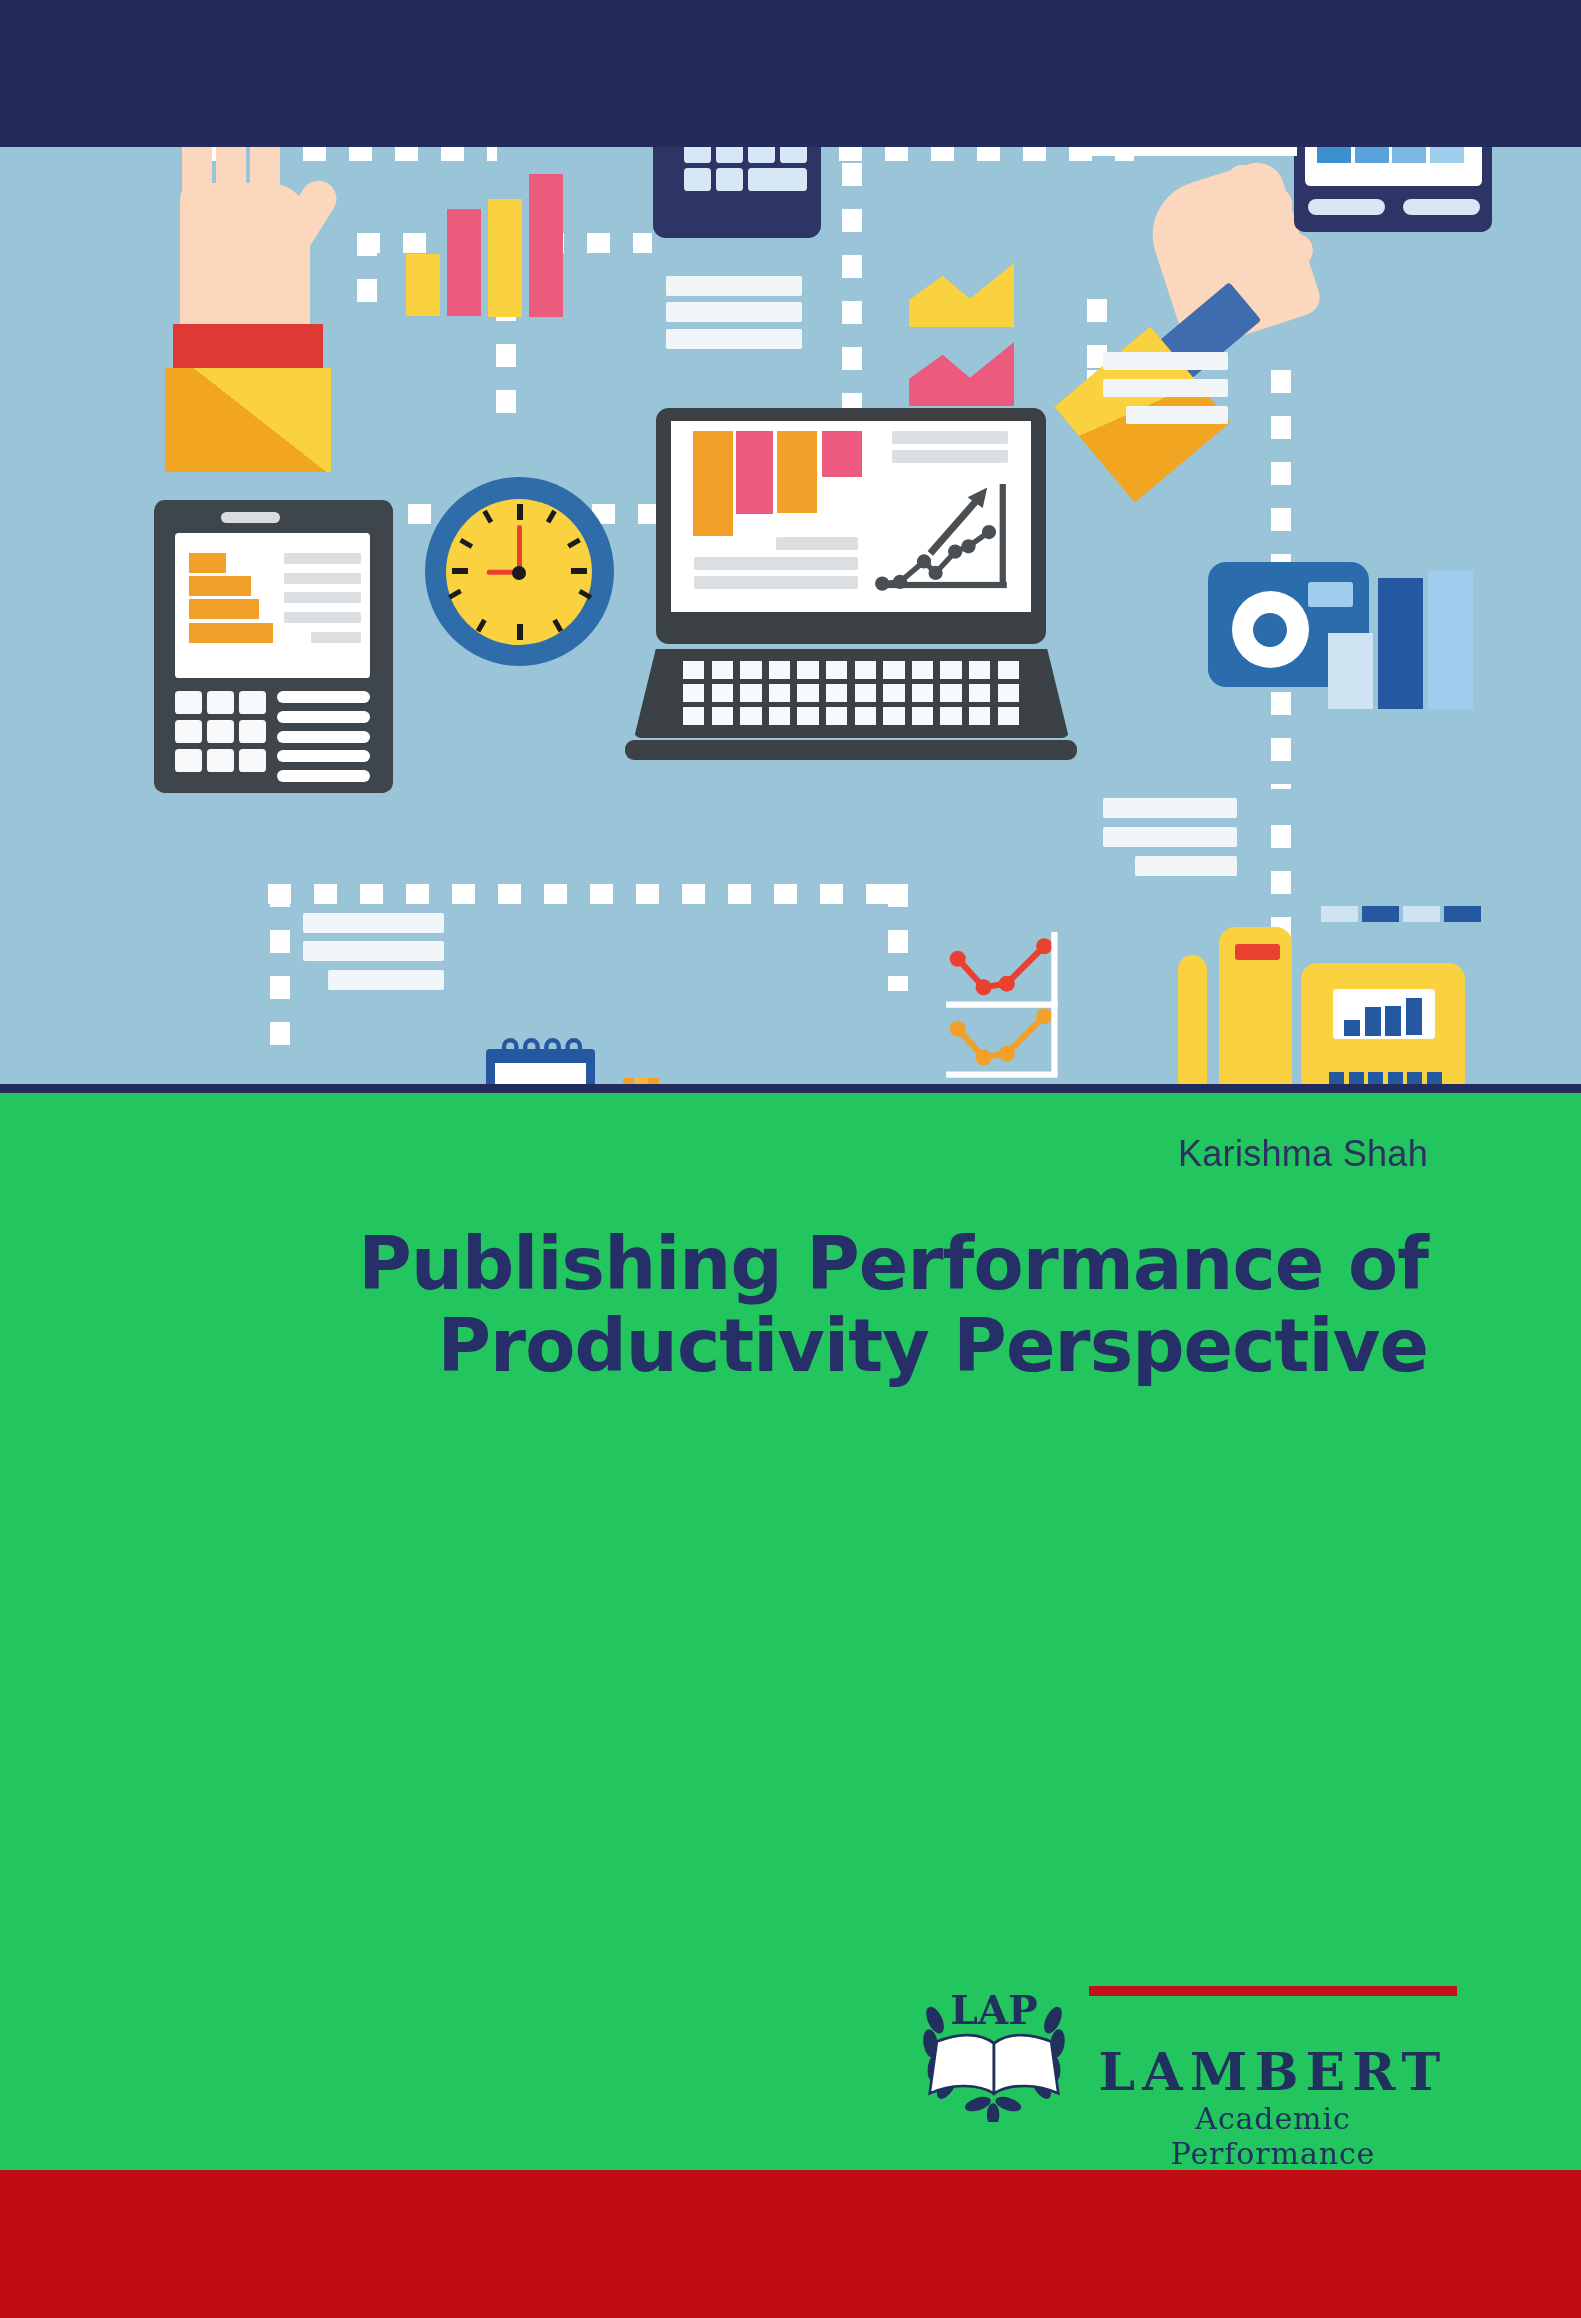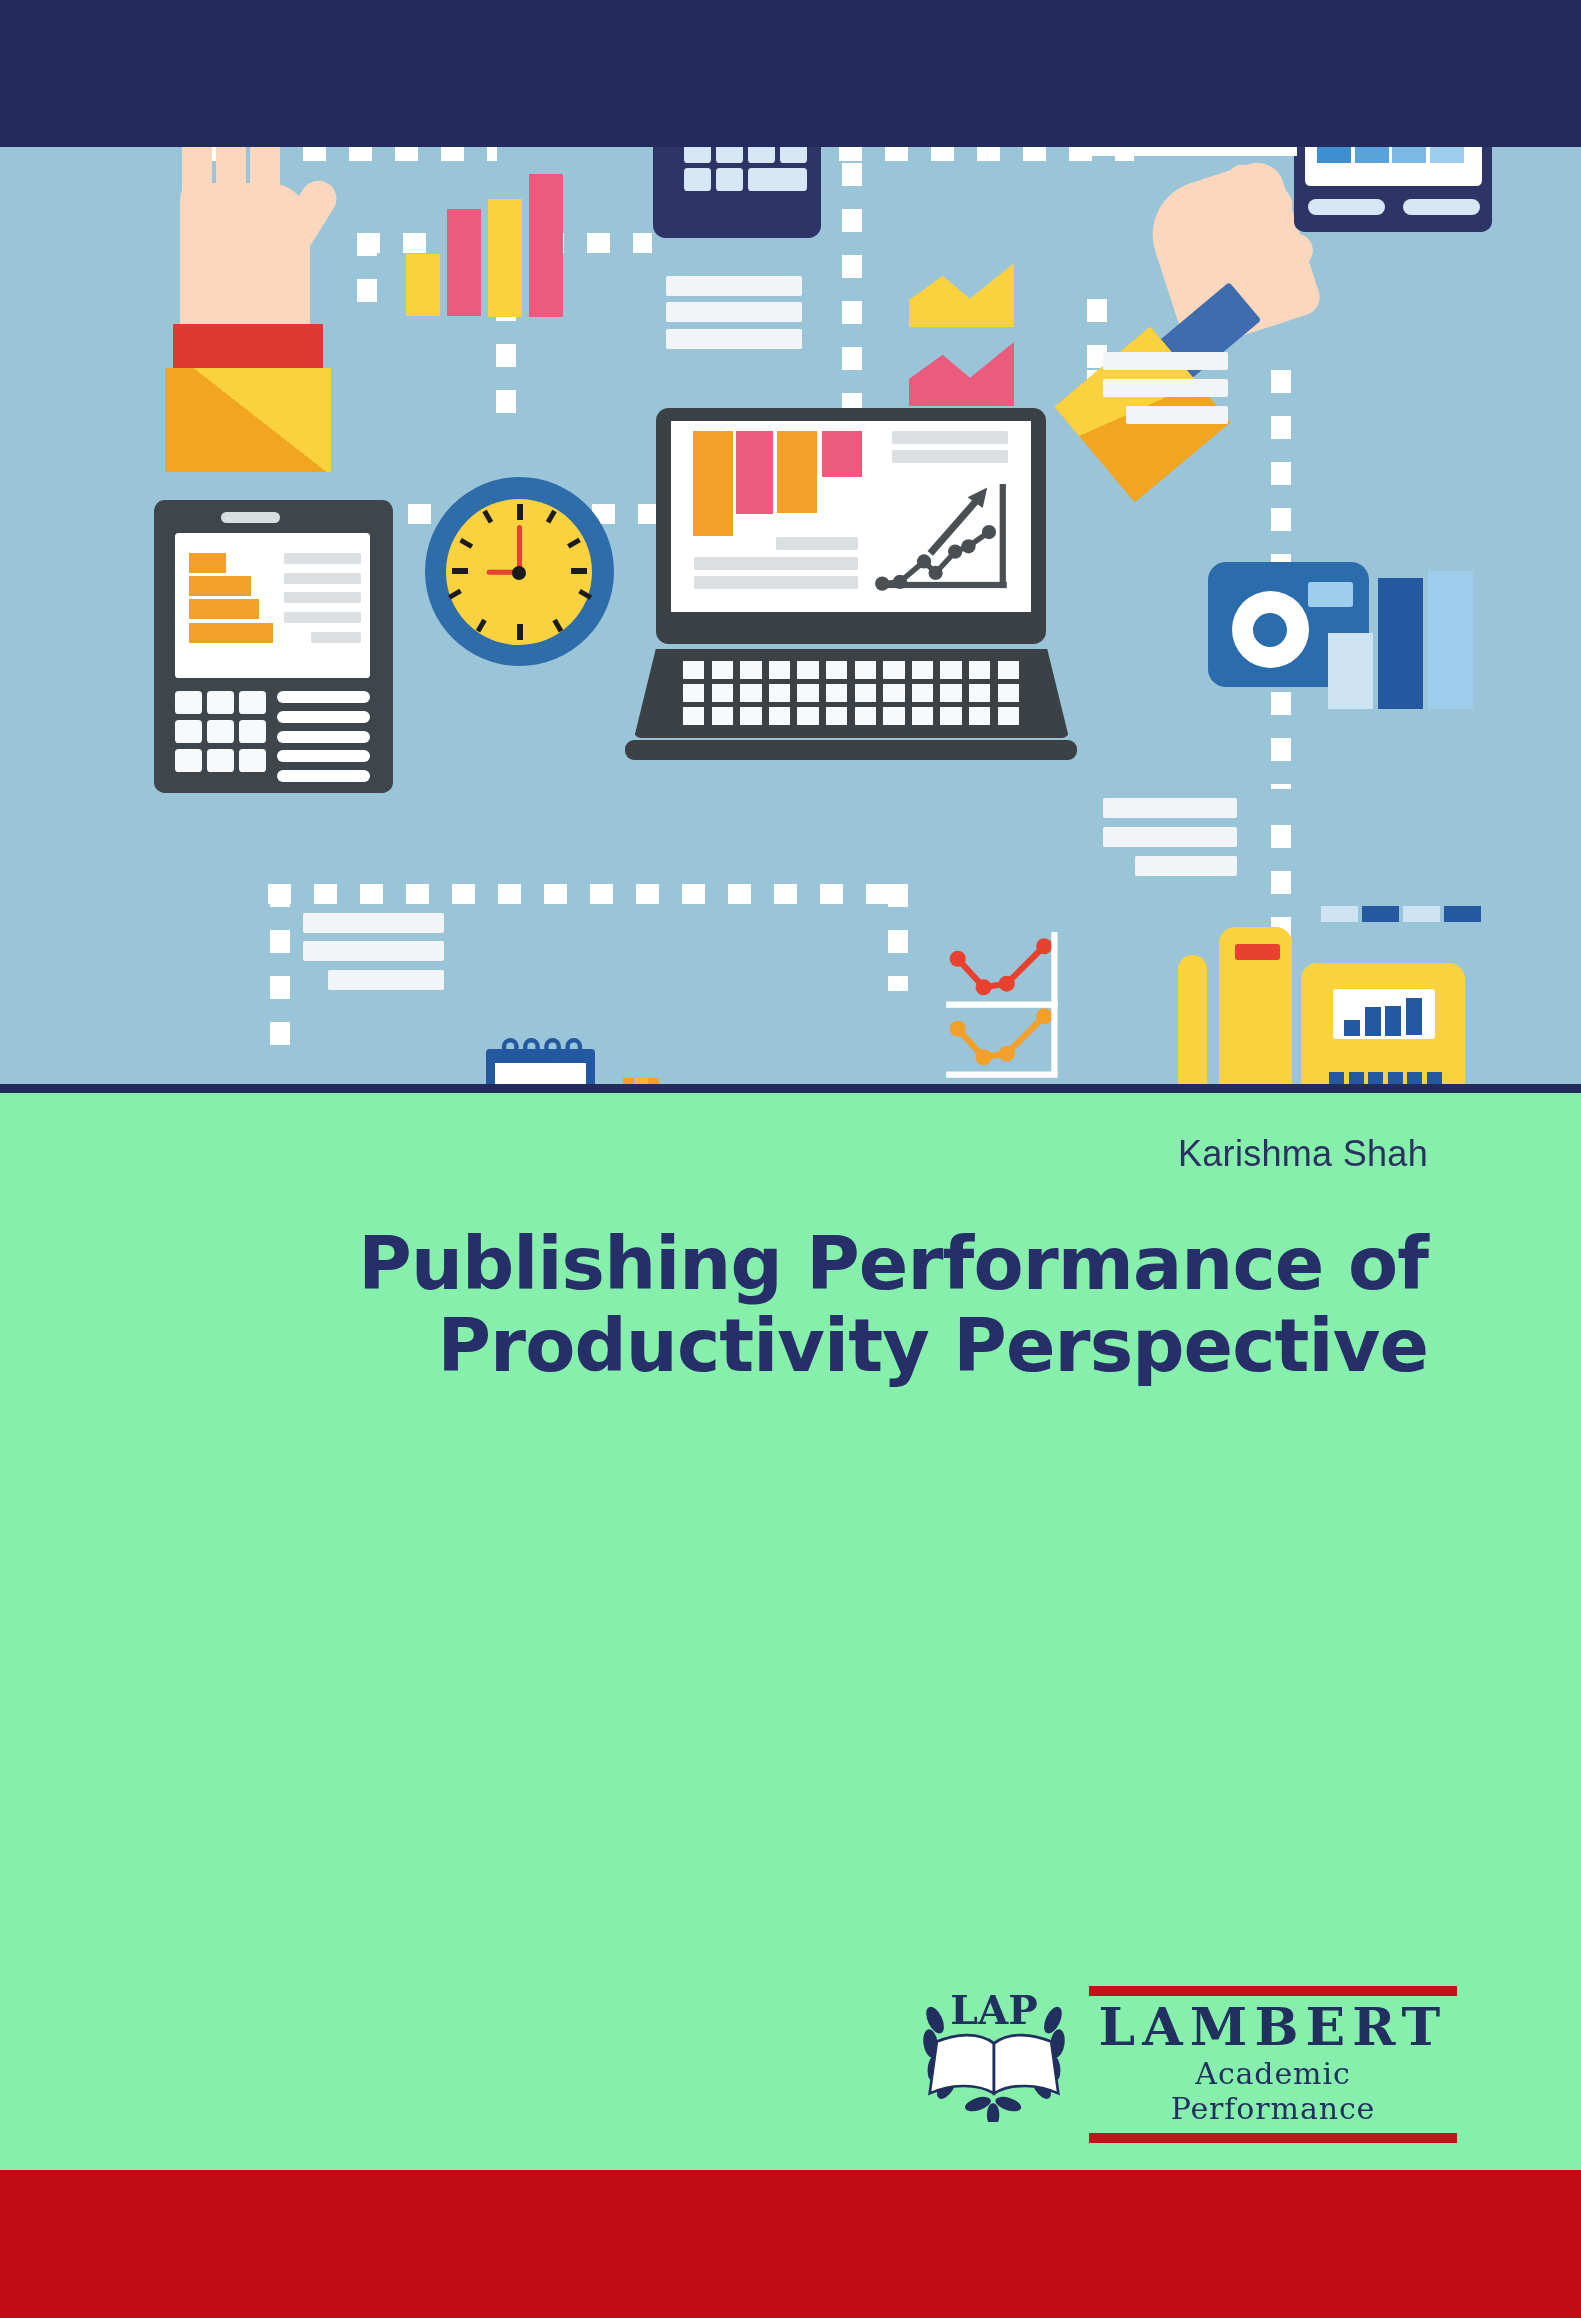--- a/index.html
+++ b/index.html
@@ -1,20 +1,20 @@
 <!DOCTYPE html>
 <html style="font-size:14.3px"><head>
 <meta charset="utf-8">
 <style>
   html,body{margin:0;padding:0;background:#ffffff;}
   body{
     width:1581px;height:2319px;position:relative;overflow:hidden;
     font-family:"DejaVu Sans", sans-serif;background:#ffffff;
   }
-  .cover{position:absolute;inset:0;background:#86efac;padding-left:31px;}
+  .cover{position:absolute;inset:0;background:#22c55e;padding-left:31px;}
 
   
   .top-band{position:absolute;left:0;top:0;width:1581px;height:147px;background:#232a5c;}
 
   
   .illus{position:absolute;left:0;top:147px;width:1581px;height:946px;background:#9ac4d8;overflow:hidden;}
   .illus-base{position:absolute;left:0;bottom:0;width:1581px;height:9px;background:#232a5c;}
 
   .abs{position:absolute;}
 
@@ -55,20 +55,21 @@
 
   
   .logo{position:absolute;left:919px;top:1979px;width:535px;height:152px;}
   .logo-mark{position:absolute;left:0;top:0;width:150px;height:143px;}
   .logo-txt{position:absolute;left:170px;top:7.1px;width:368px;}
   .rule{height:9.8px;background:#c1121b;width:100%;}
   .lambert{
     font-family:"DejaVu Serif", serif;font-weight:bold;color:#22305f;
     font-size:52px;letter-spacing:7.1px;line-height:1.06;text-align:center;
     padding:3.6px 0 1.8px 0;
+    margin-top:45px;
   }
   .acadpub{
     font-family:"DejaVu Serif", serif;color:#22305f;font-size:30px;
     letter-spacing:0.9px;text-align:center;padding:0 0 7.1px 0;
   }
 
   
   .bottom-band{position:absolute;left:0;top:2170px;width:1581px;height:148px;background:#c10c14;}
 </style>
 </head>

